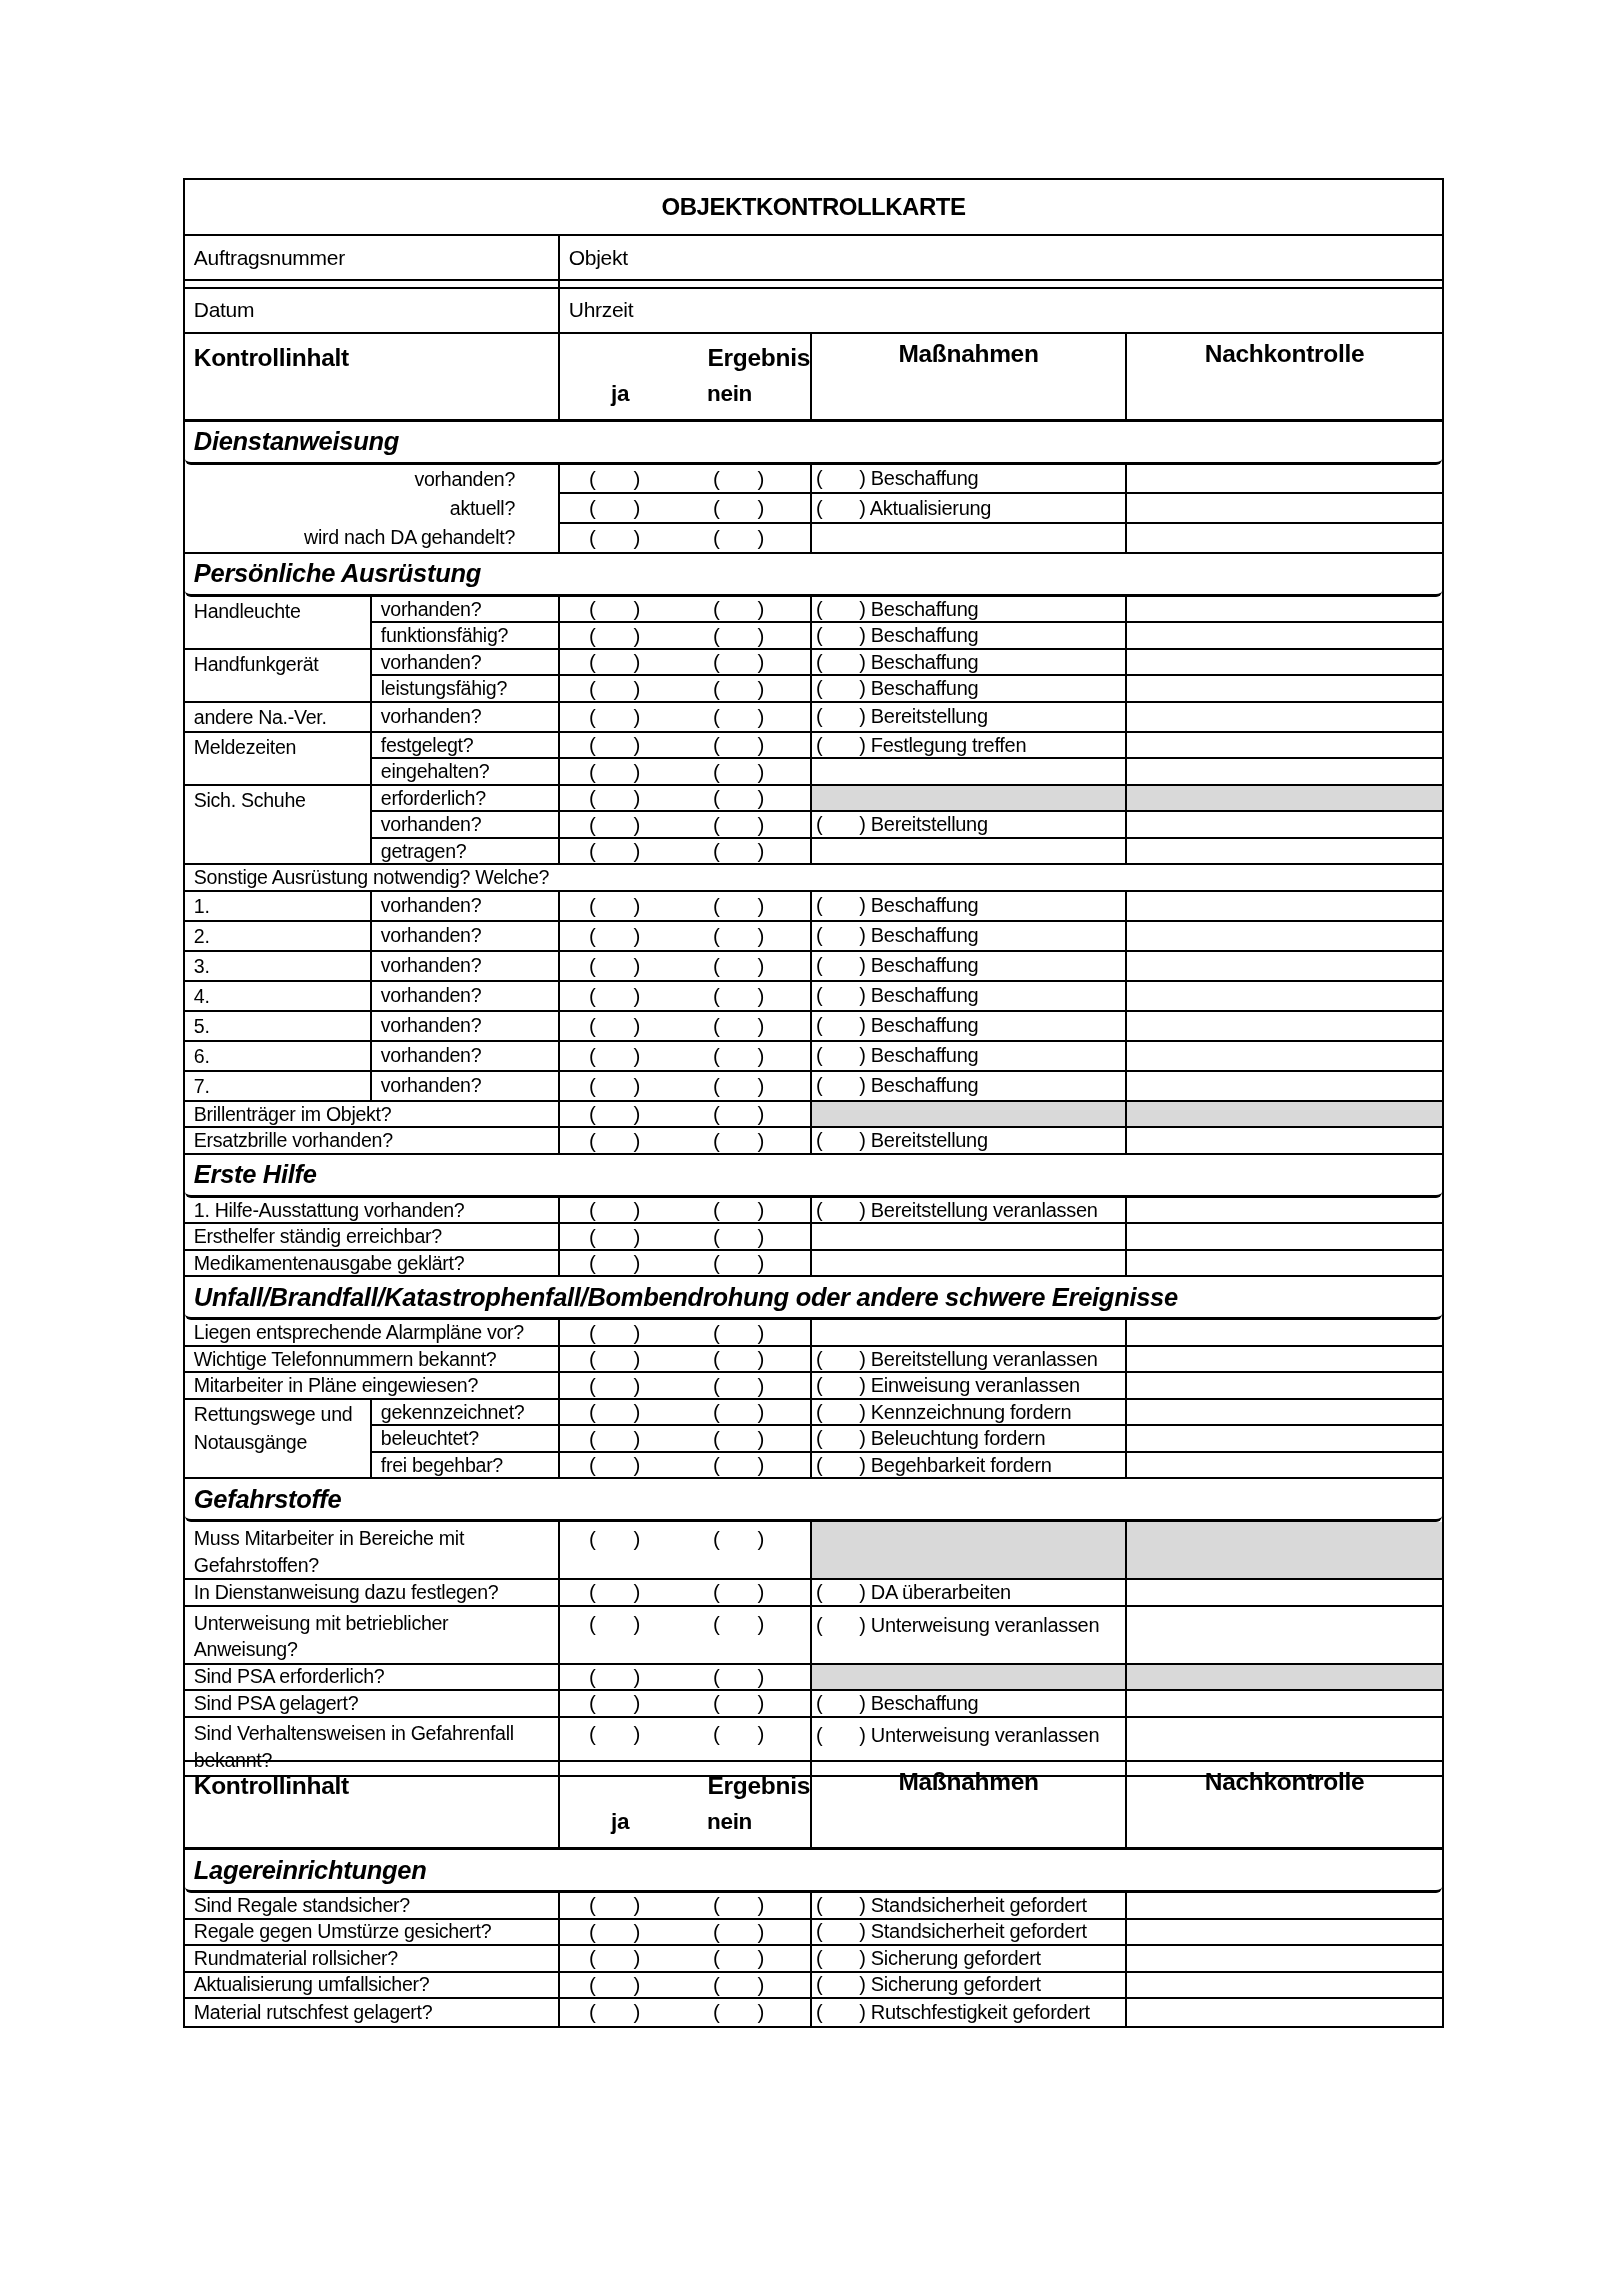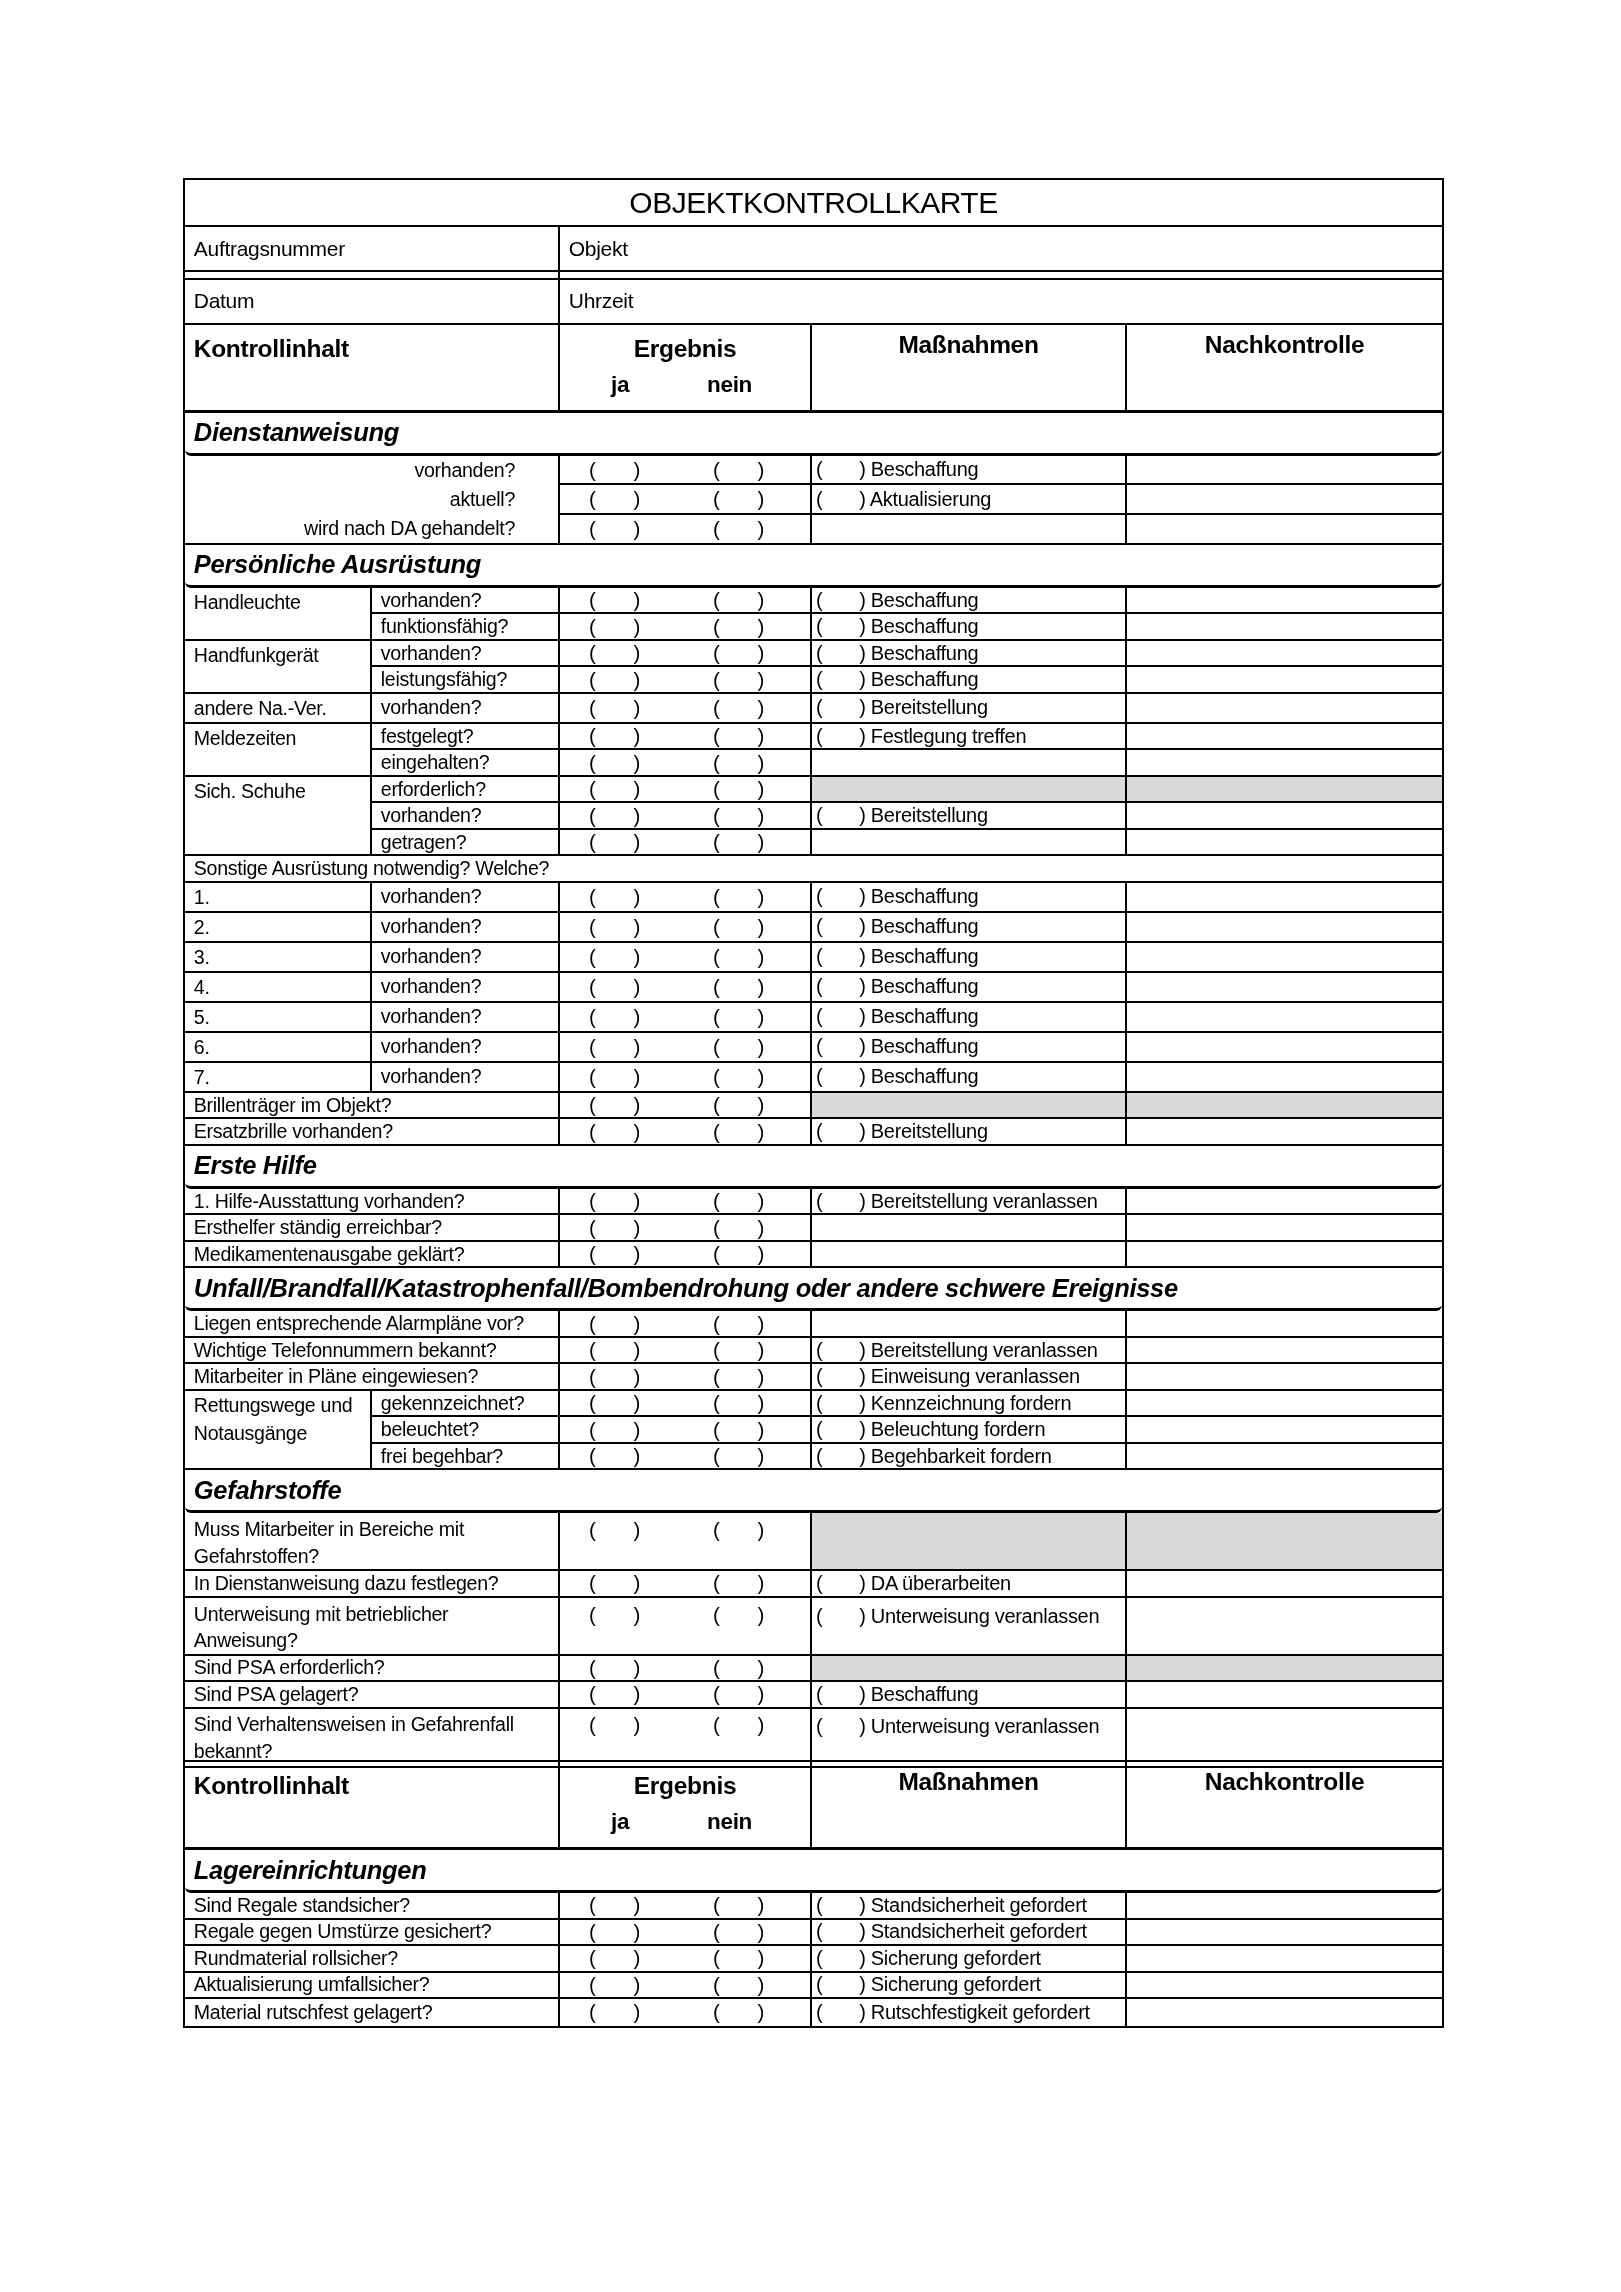--- a/index.html
+++ b/index.html
@@ -15,31 +15,31 @@
   }
   #t1{top:178px;}
   #t2{top:1760px;}
   td{box-sizing:border-box;border-right:2px solid var(--ink,#000);
      border-bottom:2.9px solid var(--ink,#000);padding:0;vertical-align:middle;
      overflow:hidden;}
   tr td:last-child{border-right:none;}
   tr:last-child td{border-bottom:none;}
 
   
-  td.title{height:47px;text-align:center;font-weight:normal;font-size:30px;letter-spacing:-0.5px;}
+  td.title{height:56px;text-align:center;font-weight:bold;font-size:24px;letter-spacing:-0.5px;}
   tr.meta td{height:45px;font-size:21px;padding-left:8.8px;}
   tr.meta1 td{border-bottom-width:2px;}
   tr.gaprow td{height:7.8px;border-bottom-width:2.9px;}
 
   
   tr.head td{height:88px;font-weight:bold;font-size:24.5px;vertical-align:top;}
   tr.head td{border-bottom-width:3.9px;}
   td.h-k{padding:9.8px 0 0 8.8px;}
   td.h-c{text-align:center;padding-top:6px;}
-  td.h-e{position:relative;text-align:center;padding-top:9.8px;}
+  td.h-e{position:relative;text-align:right;padding-top:9.8px;}
   .janein{position:absolute;bottom:11.8px;font-size:22.5px;font-weight:bold;}
   .ja{left:51px;} .nein{left:147px;}
 
   
   tr.rsec td{height:43px;font-weight:bold;font-style:italic;font-size:25.5px;padding-left:8.8px;border-bottom-width:3.9px;border-radius:6px;}
   tr.rfull td{height:26.5px;font-size:19.6px;padding-left:8.8px;}
   tr.rh1 td{height:26.5px;}
   tr.rh2 td{height:57px;}
   tr.rstack td{height:27.4px;}
   td.gcell{font-size:19.6px;padding-left:8.8px;vertical-align:top;line-height:28px;white-space:pre-line;}

